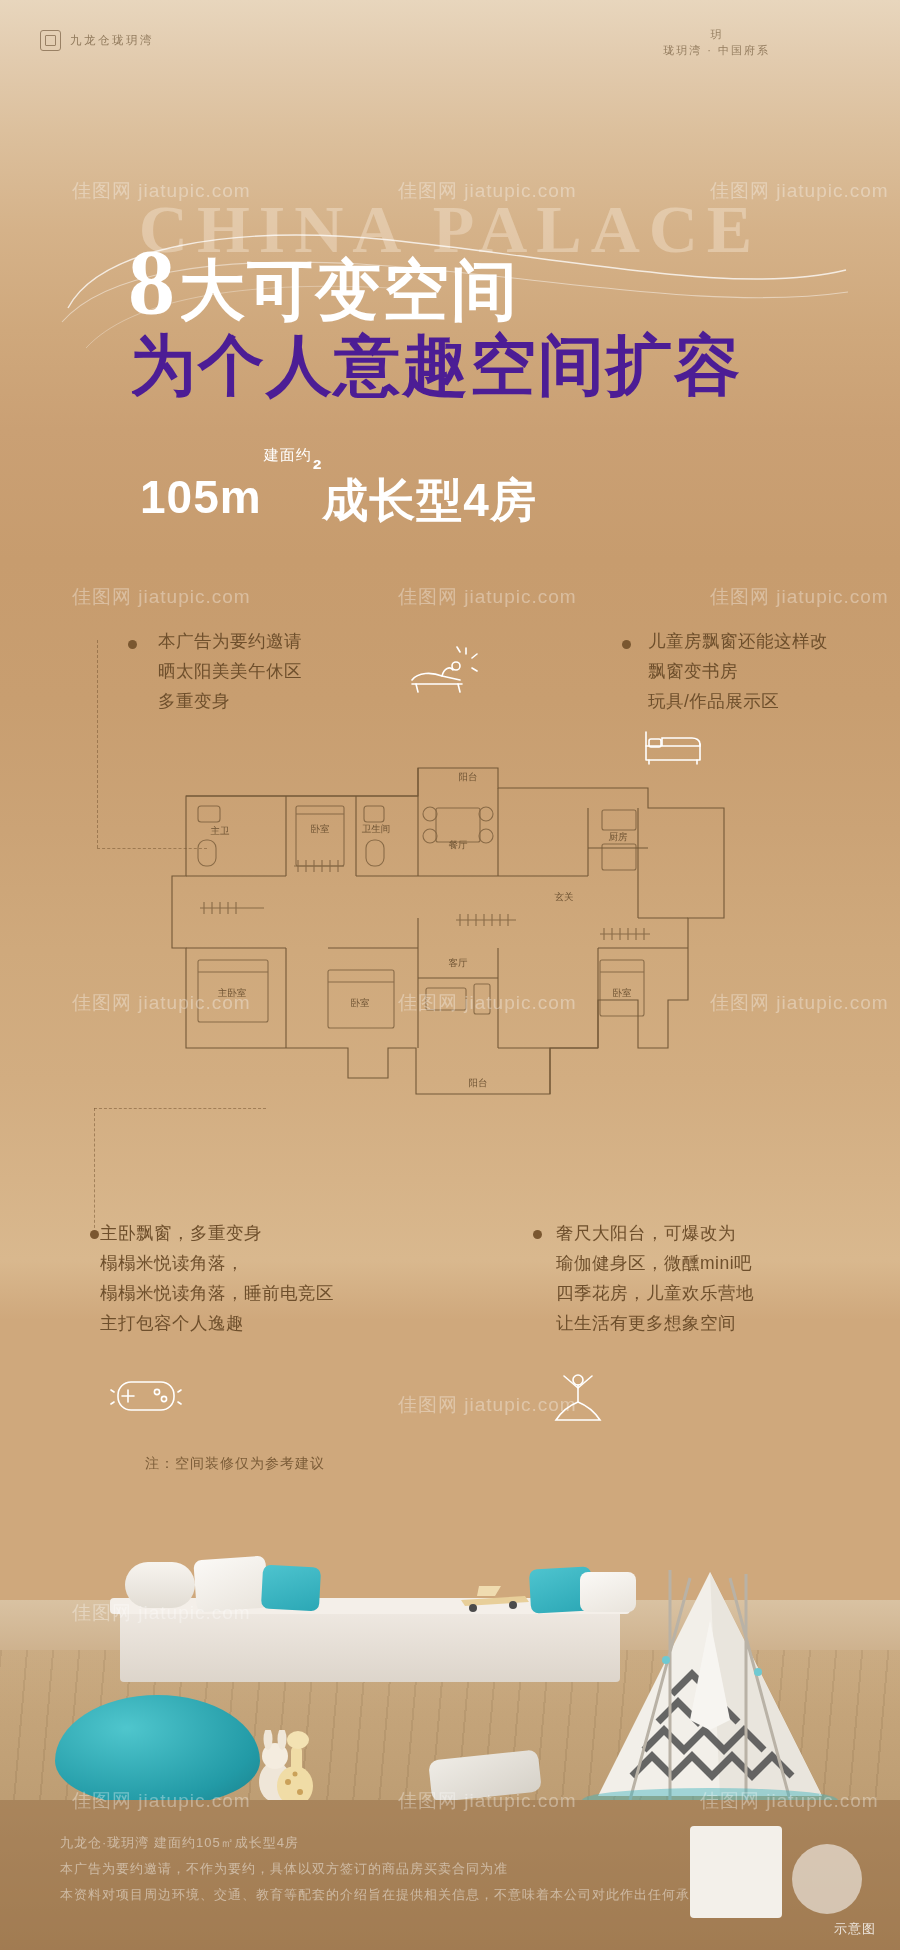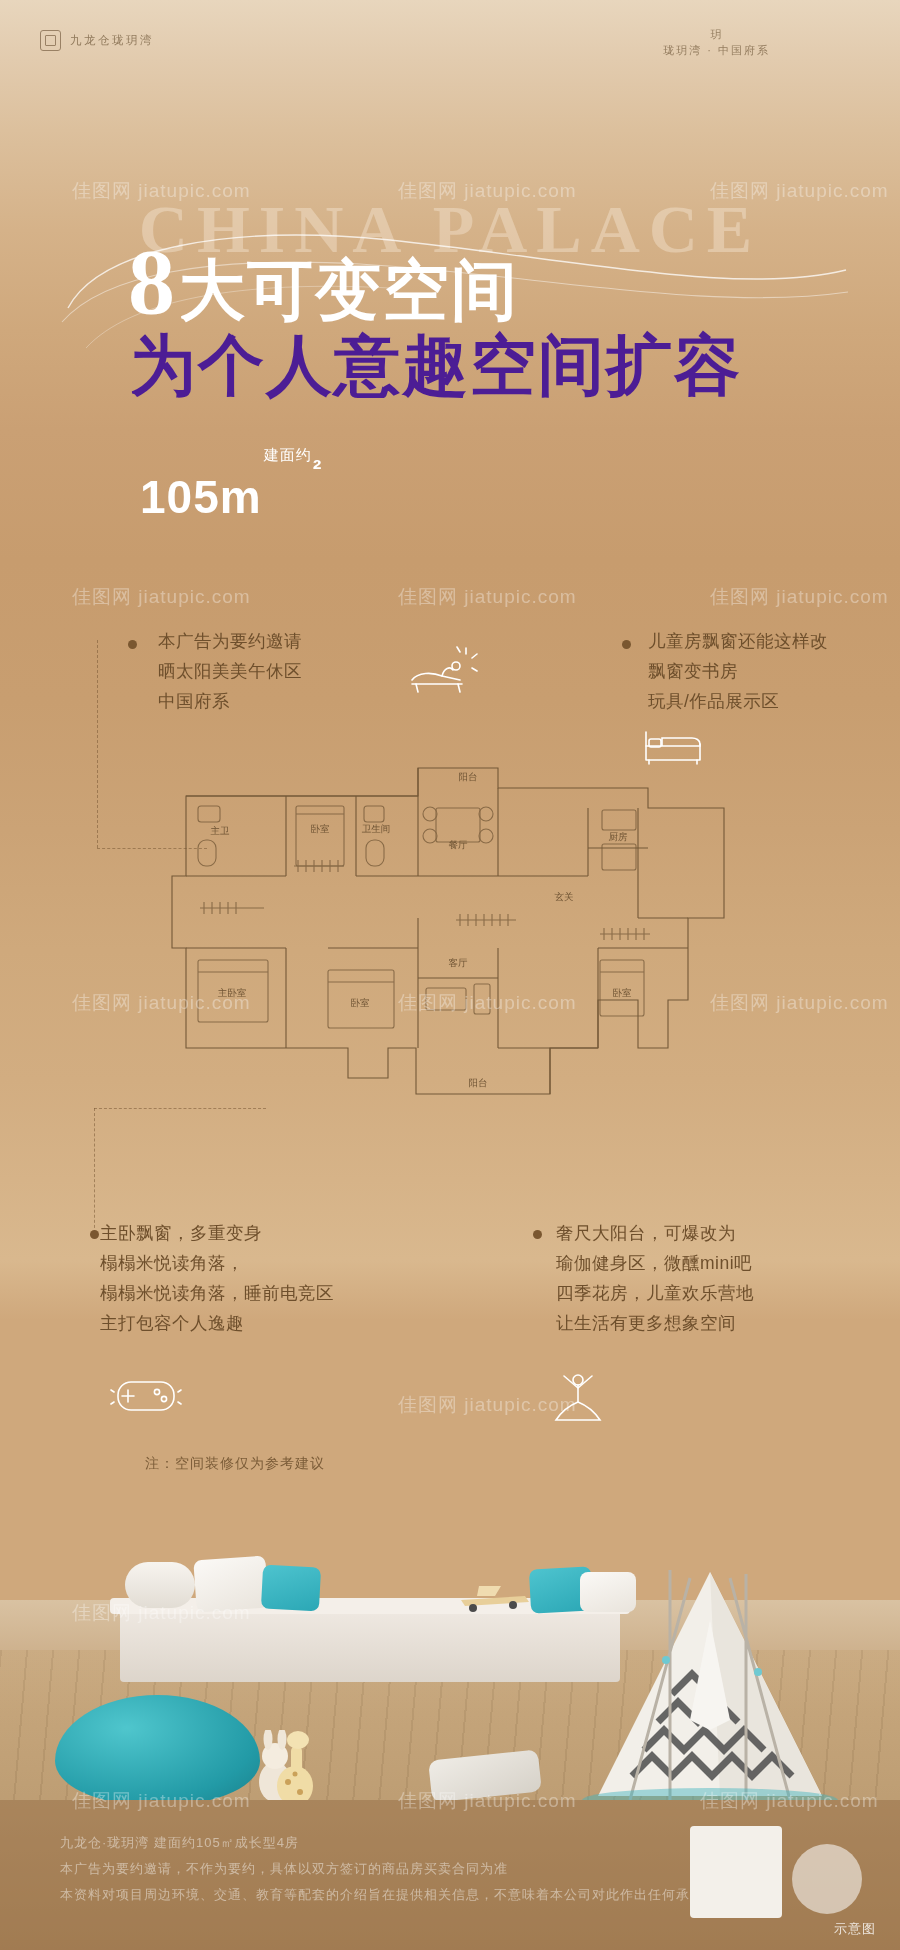--- a/index.html
+++ b/index.html
@@ -139,29 +139,30 @@
   <div class="h1row">
     <span class="h1num">8</span>
     <span class="h1txt">大可变空间</span>
   </div>
   <div class="h2row">为个人意趣空间扩容</div>
   <div class="h3row">
     <span>105</span>
     <span>m</span>
     <span class="sup">建面约</span>
     <span class="sq">²</span>
+    <span>成长型4房</span>
   </div>
 
   <div class="dot" style="left:128px;top:640px;"></div>
   <div class="dashline" style="left:97px;top:640px;height:208px;"></div>
   <div class="dashline h" style="left:97px;top:848px;width:110px;"></div>
   <div class="callout" style="left:158px;top:626px;width:270px;">
     <div>本广告为要约邀请</div>
     <div>晒太阳美美午休区</div>
-    <div>中国府系</div>
+    <div>多重变身</div>
   </div>
   <svg class="ico" style="left:398px;top:640px;width:80px;height:60px;" viewBox="0 0 80 60" fill="none" stroke="#fff" stroke-width="1.6" stroke-linecap="round">
     <path d="M14 44 L64 44"></path>
     <path d="M18 44 L20 52 M60 44 L62 52"></path>
     <path d="M14 40 C 20 32, 34 32, 44 36 L62 40"></path>
     <path d="M44 36 C 46 28, 52 26, 55 30"></path>
     <circle cx="58" cy="26" r="4"></circle>
     <path d="M68 14 L68 8 M74 18 L79 14 M74 28 L79 31 M62 12 L59 7"></path>
   </svg>
 

